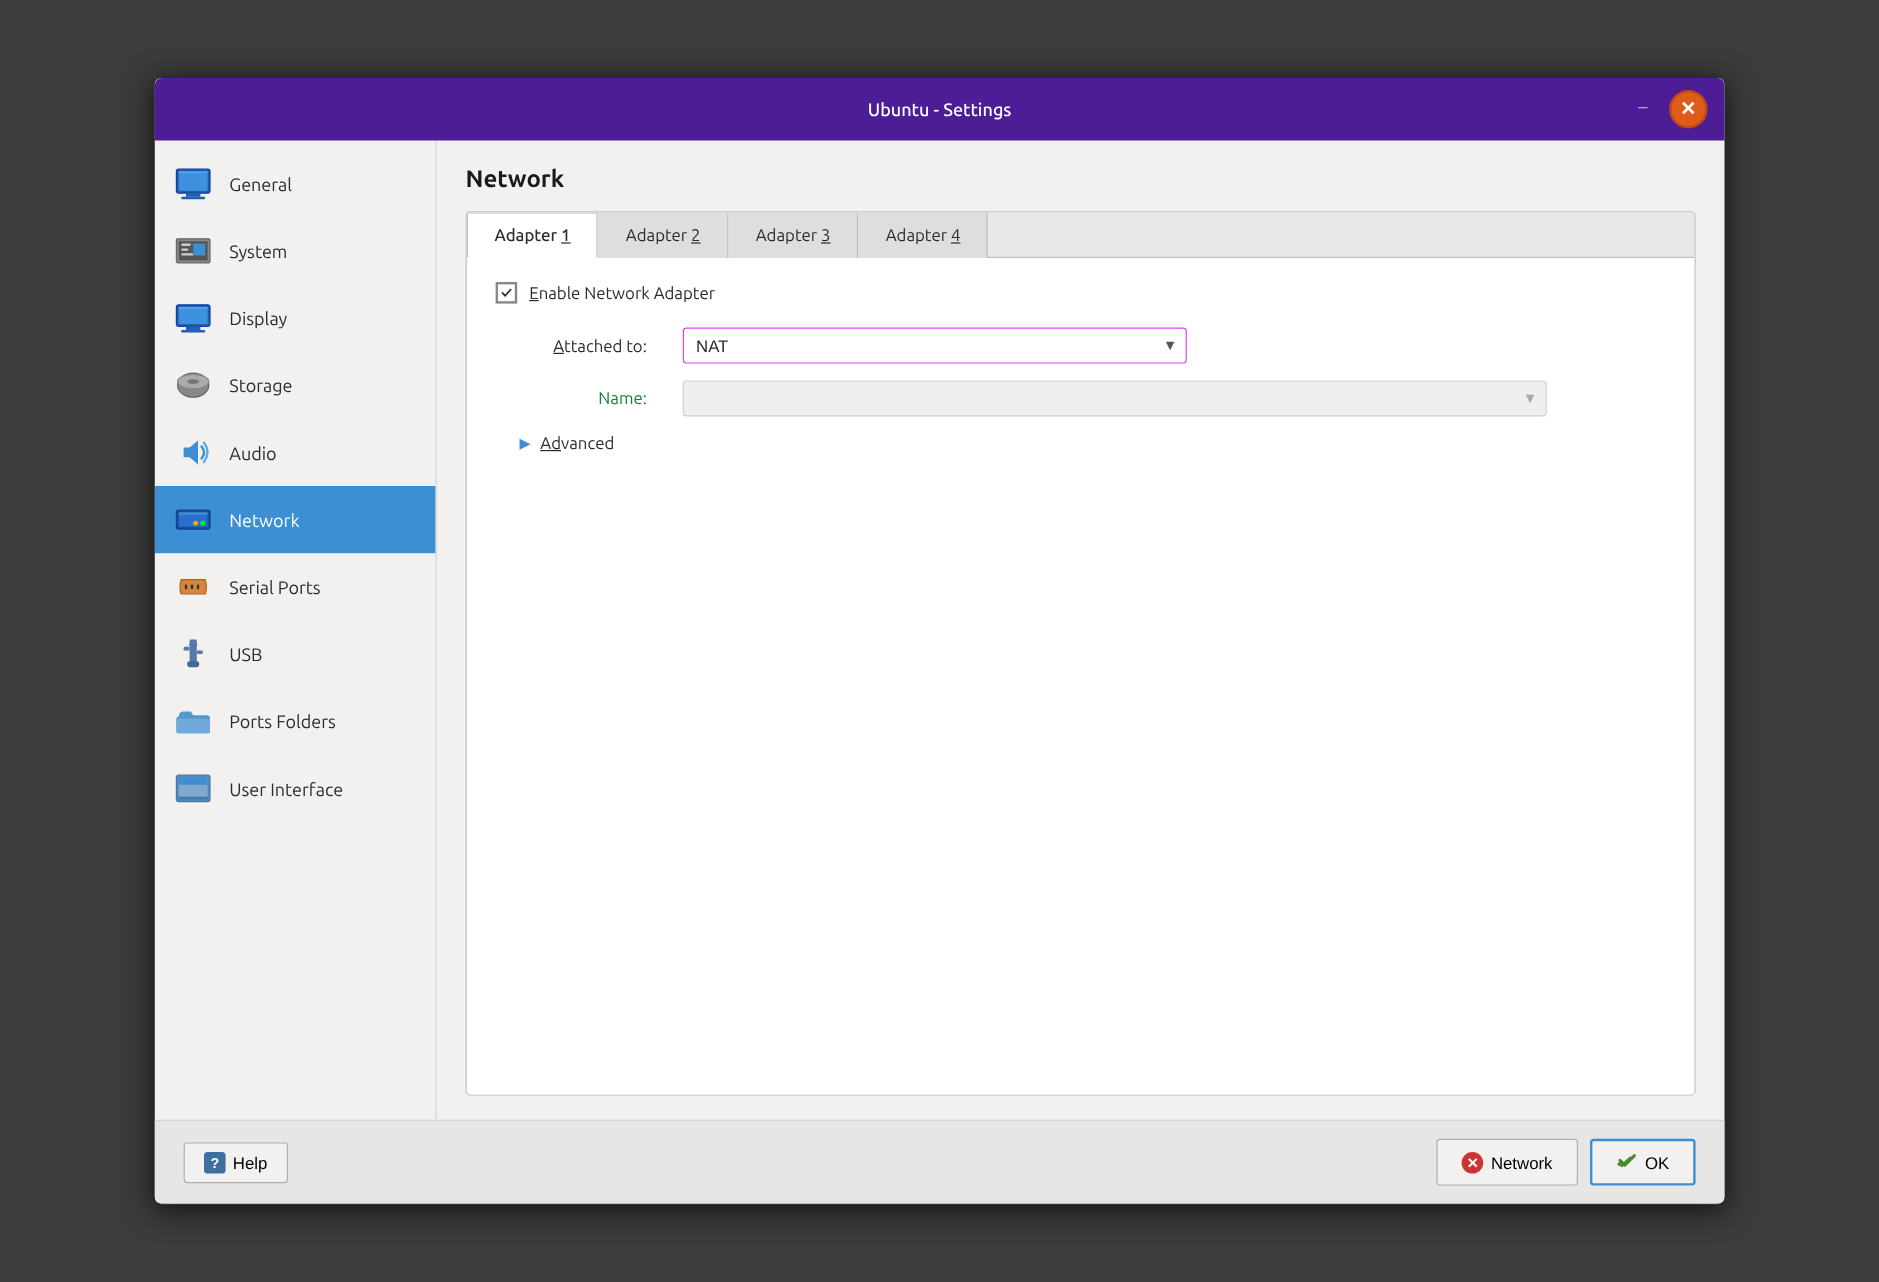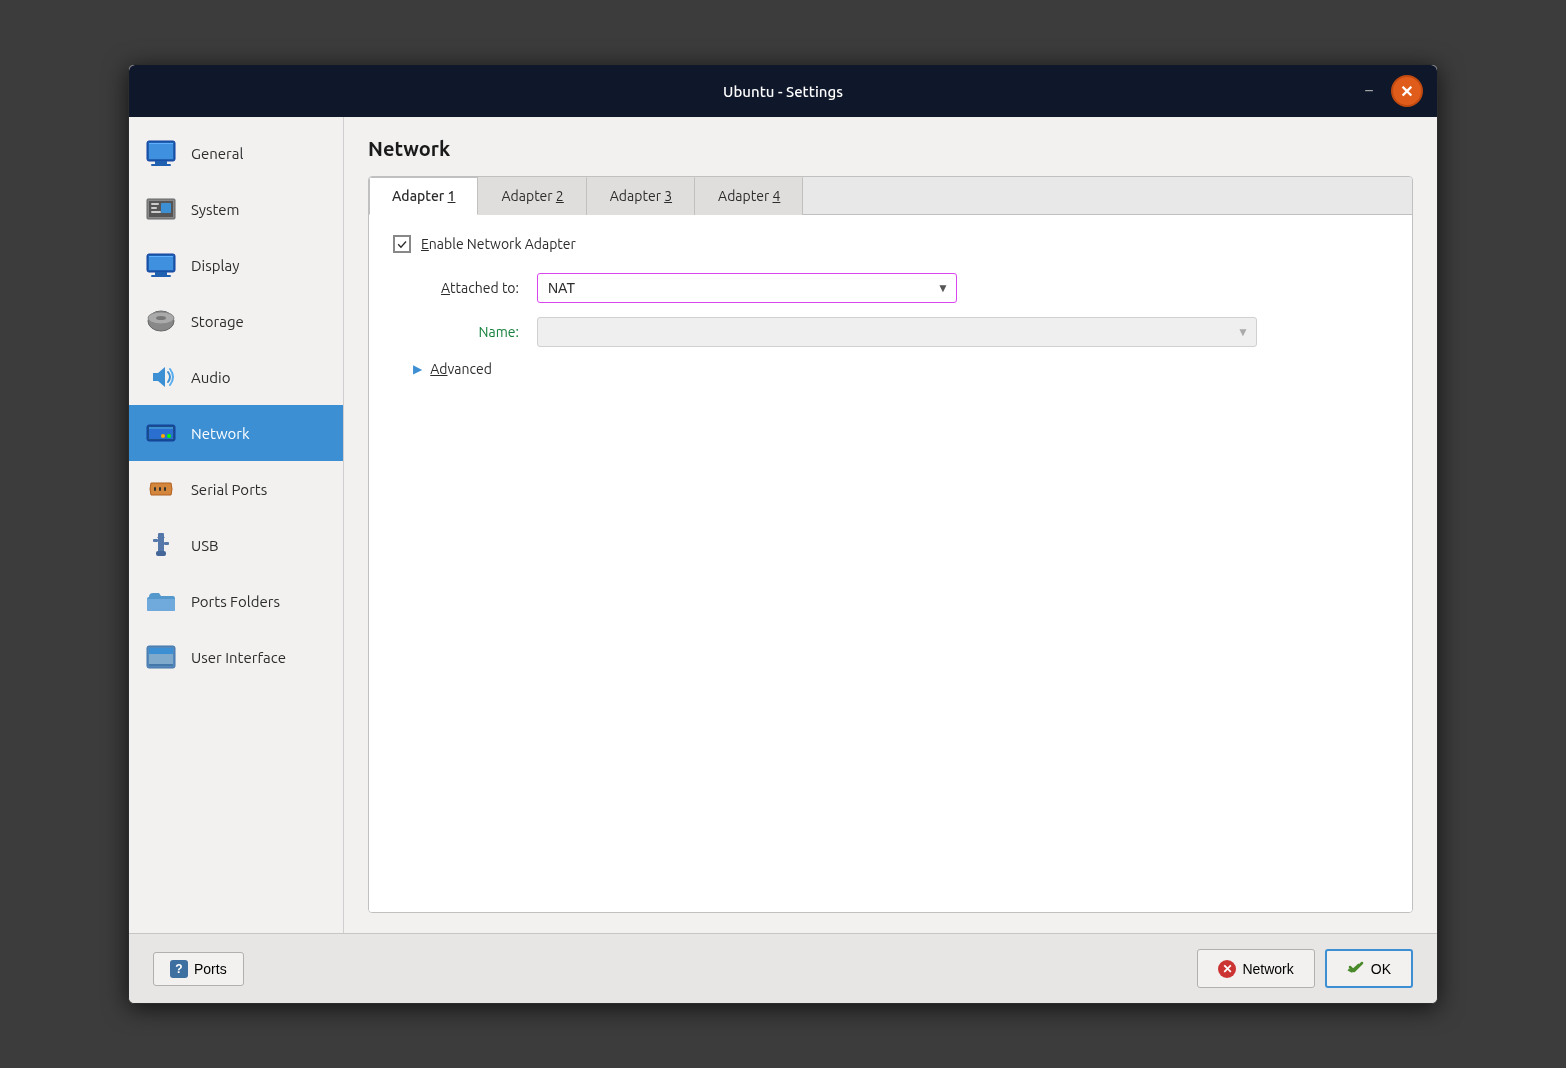--- a/index.html
+++ b/index.html
@@ -18,21 +18,21 @@
       width: 1310px;
       height: 940px;
       background: #f2f1f0;
       border: 1px solid #2c2c2c;
       border-radius: 6px;
       display: flex;
       flex-direction: column;
       box-shadow: 0 4px 24px rgba(0,0,0,0.7);
     }
     .titlebar {
-      background: #0f172a;
+      background: #4c1d95;
       height: 52px;
       display: flex;
       align-items: center;
       justify-content: center;
       border-radius: 6px 6px 0 0;
       position: relative;
       flex-shrink: 0;
     }
     .titlebar-title {
       color: #ffffff;
@@ -73,21 +73,21 @@
       color: white;
       font-size: 16px;
       font-weight: bold;
     }
     .window-body {
       display: flex;
       flex: 1;
       overflow: hidden;
     }
     .sidebar {
-      width: 215px;
+      width: 235px;
       background: #f2f1f0;
       border-right: 1px solid #d0cece;
       padding: 8px 0;
       display: flex;
       flex-direction: column;
       flex-shrink: 0;
       overflow-y: auto;
     }
     .sidebar-item {
       display: flex;
@@ -191,21 +191,21 @@
     }
     .enable-label {
       font-size: 14px;
       color: #2c2c2c;
     }
     .enable-label u { text-decoration: underline; }
     .form-row {
       display: flex;
       align-items: center;
       margin-bottom: 14px;
-      gap: 4px;
+      gap: 16px;
     }
     .form-label {
       width: 140px;
       text-align: right;
       padding-right: 14px;
       font-size: 14px;
       color: #2c2c2c;
     }
     .form-label u { text-decoration: underline; }
     .form-label.disabled {
@@ -531,21 +531,21 @@
             </span>
           </div>
         </div>
       </div>
     </div>
   </div>
 
   <div class="window-footer">
     <button class="btn-help">
       <span style="display:inline-block;width:18px;height:18px;background:#3d6fa0;color:white;border-radius:3px;text-align:center;line-height:18px;font-size:12px;font-weight:bold;">?</span>
-      <span>Ports</span>
+      <span>Help</span>
     </button>
     <div class="footer-right">
       <button class="btn-cancel">
         <span style="display:inline-block;width:18px;height:18px;background:#cc3333;color:white;border-radius:50%;text-align:center;line-height:18px;font-size:12px;font-weight:bold;">✕</span>
         <span>Network</span>
       </button>
       <button class="btn-ok">
         <span>
           <svg width="18" height="18" viewBox="0 0 18 18">
             <path d="M4 14 L14 8 L12 6 L4 11 L2 9 L0 11 Z" fill="#4a8a2a" transform="rotate(-10 9 9)"></path>

